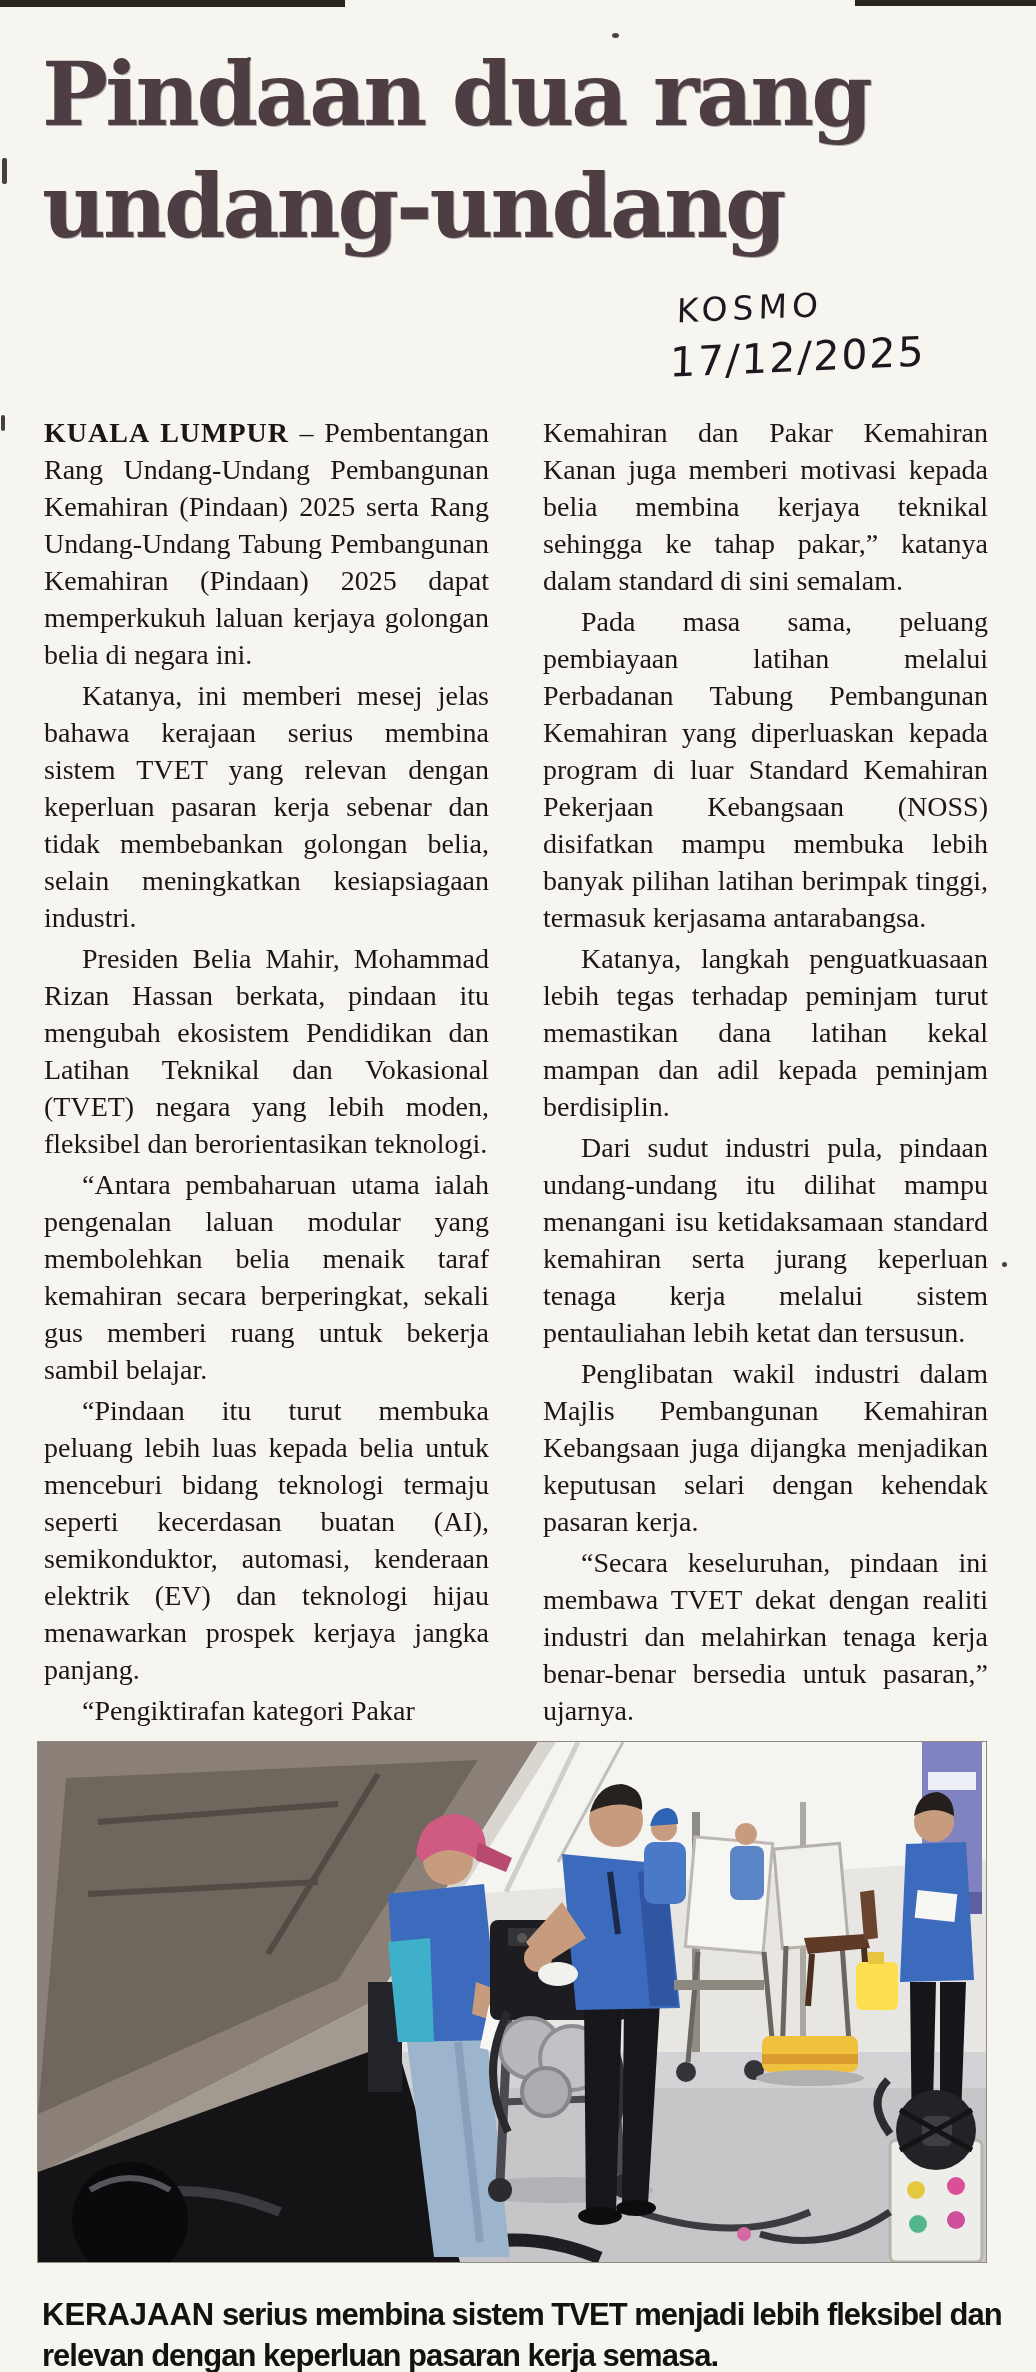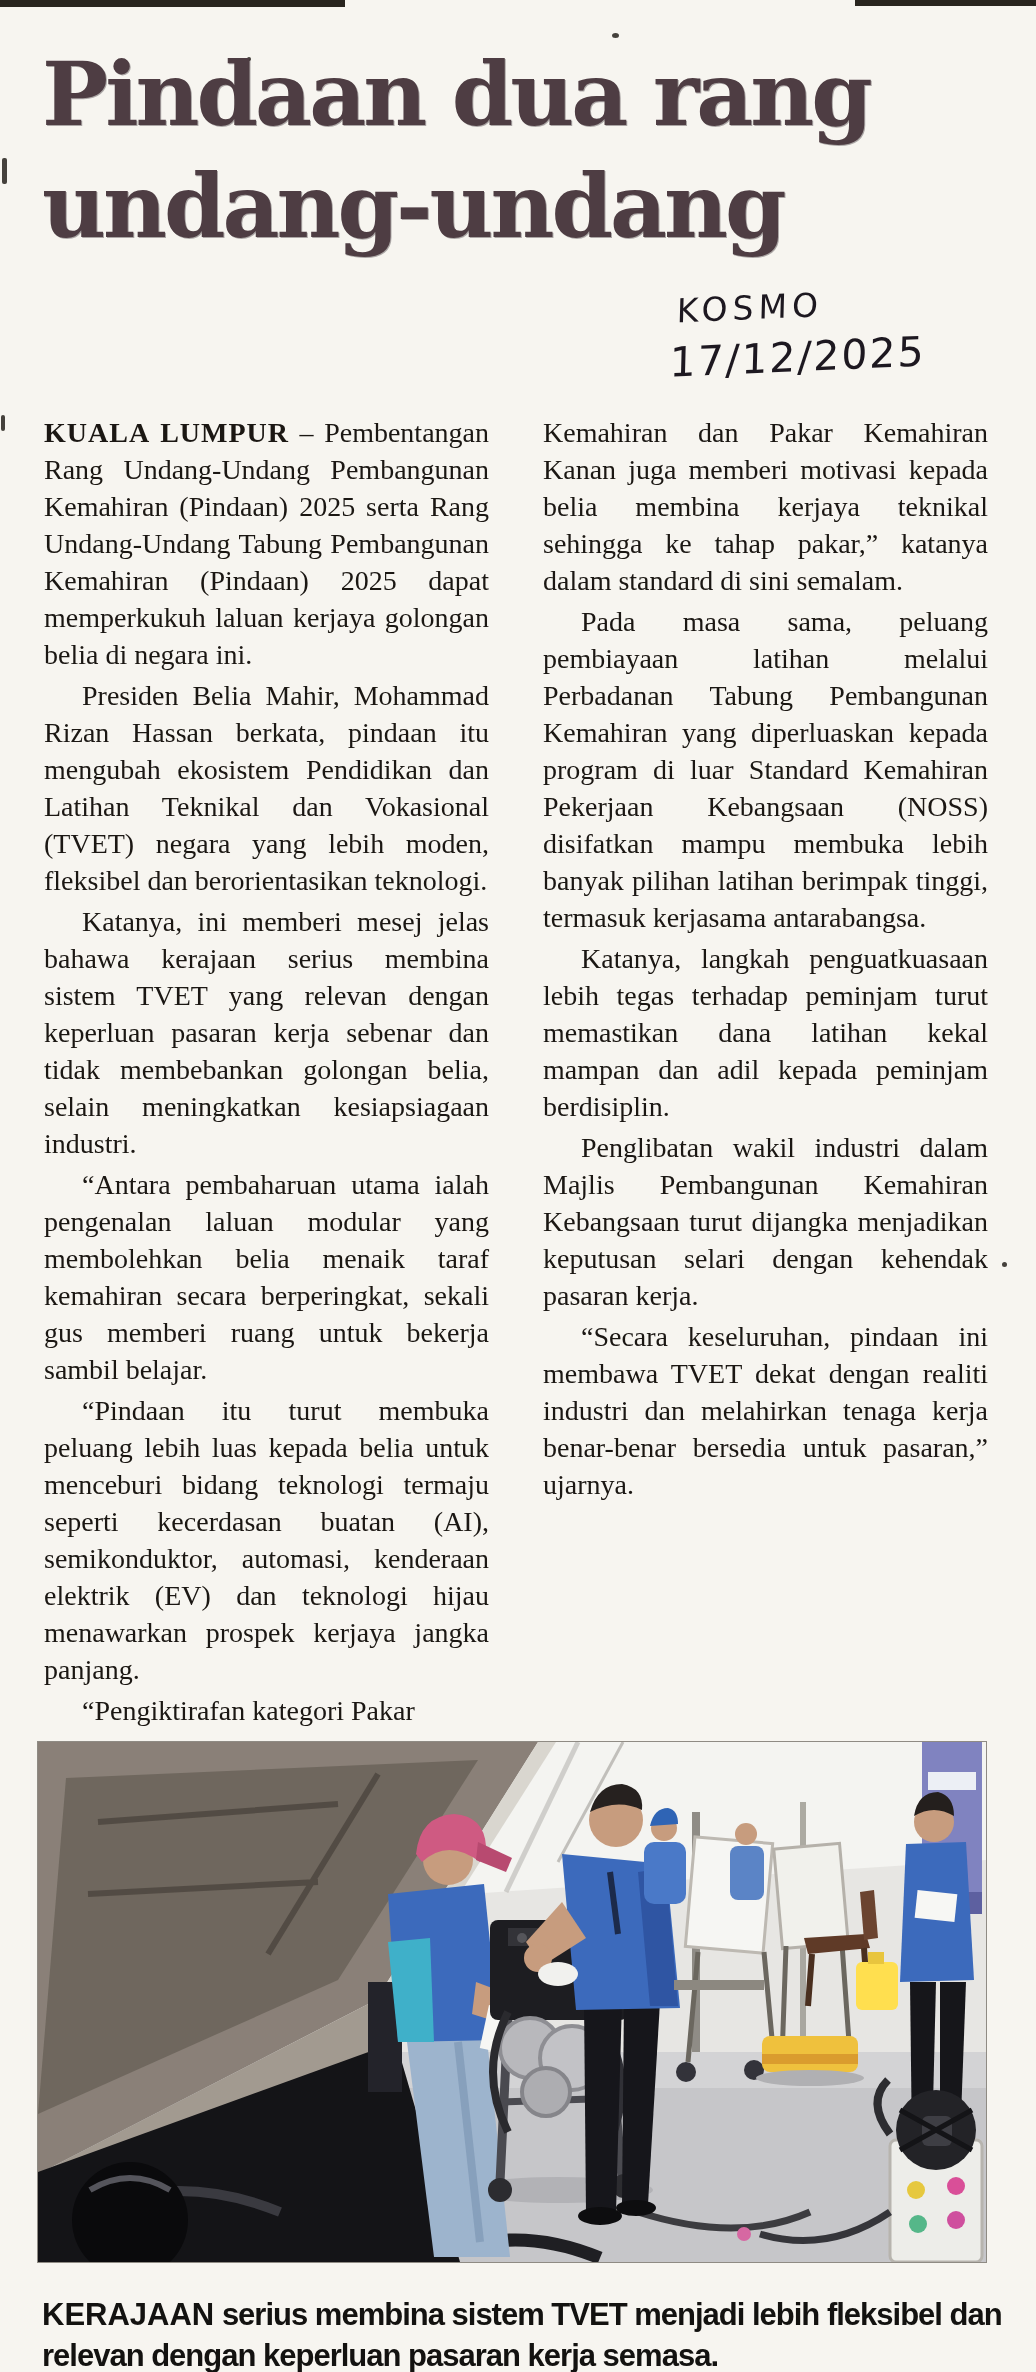--- a/index.html
+++ b/index.html
@@ -77,31 +77,32 @@
   </h1>
 
   <div class="handwriting">
     <span class="hw-pub">KOSMO</span>
     <span class="hw-date">17/12/2025</span>
   </div>
 
   <div class="columns">
     <div class="col">
       <p><strong class="dateline">KUALA LUMPUR</strong> <span>– Pembentangan Rang Undang-Undang Pembangunan Kemahiran (Pindaan) 2025 serta Rang Undang-Undang Tabung Pembangunan Kemahiran (Pindaan) 2025 dapat memperkukuh laluan kerjaya golongan belia di negara ini.</span></p>
+      <p class="indent">Katanya, ini memberi mesej jelas bahawa kerajaan serius membina sistem TVET yang relevan dengan keperluan pasaran kerja sebenar dan tidak membebankan golongan belia, selain meningkatkan kesiapsiagaan industri.</p>
       <p class="indent">Presiden Belia Mahir, Mohammad Rizan Hassan berkata, pindaan itu mengubah ekosistem Pendidikan dan Latihan Teknikal dan Vokasional (TVET) negara yang lebih moden, fleksibel dan berorientasikan teknologi.</p>
-      <p class="indent">Katanya, ini memberi mesej jelas bahawa kerajaan serius membina sistem TVET yang relevan dengan keperluan pasaran kerja sebenar dan tidak membebankan golongan belia, selain meningkatkan kesiapsiagaan industri.</p>
       <p class="indent">“Antara pembaharuan utama ialah pengenalan laluan modular yang membolehkan belia menaik taraf kemahiran secara berperingkat, sekali gus memberi ruang untuk bekerja sambil belajar.</p>
       <p class="indent">“Pindaan itu turut membuka peluang lebih luas kepada belia untuk menceburi bidang teknologi termaju seperti kecerdasan buatan (AI), semikonduktor, automasi, kenderaan elektrik (EV) dan teknologi hijau menawarkan prospek kerjaya jangka panjang.</p>
       <p class="indent">“Pengiktirafan kategori Pakar</p>
     </div>
     <div class="col">
       <p>Kemahiran dan Pakar Kemahiran Kanan juga memberi motivasi kepada belia membina kerjaya teknikal sehingga ke tahap pakar,” katanya dalam standard di sini semalam.</p>
       <p class="indent">Pada masa sama, peluang pembiayaan latihan melalui Perbadanan Tabung Pembangunan Kemahiran yang diperluaskan kepada program di luar Standard Kemahiran Pekerjaan Kebangsaan (NOSS) disifatkan mampu membuka lebih banyak pilihan latihan berimpak tinggi, termasuk kerjasama antarabangsa.</p>
       <p class="indent">Katanya, langkah penguatkuasaan lebih tegas terhadap peminjam turut memastikan dana latihan kekal mampan dan adil kepada peminjam berdisiplin.</p>
-      <p class="indent">Penglibatan wakil industri dalam Majlis Pembangunan Kemahiran Kebangsaan turut dijangka menjadikan keputusan selari dengan kehendak pasaran kerja.</p>
+      <p class="indent">Dari sudut industri pula, pindaan undang-undang itu dilihat mampu menangani isu ketidaksamaan standard kemahiran serta jurang keperluan tenaga kerja melalui sistem pentauliahan lebih ketat dan tersusun.</p>
+      <p class="indent">Penglibatan wakil industri dalam Majlis Pembangunan Kemahiran Kebangsaan juga dijangka menjadikan keputusan selari dengan kehendak pasaran kerja.</p>
       <p class="indent">“Secara keseluruhan, pindaan ini membawa TVET dekat dengan realiti industri dan melahirkan tenaga kerja benar-benar bersedia untuk pasaran,” ujarnya.</p>
     </div>
   </div>
 
   <figure class="photo">
     <svg viewBox="0 0 948 520" preserveAspectRatio="none" role="img">
 
       <g>
         <rect x="0" y="0" width="948" height="520" style="fill:var(--photo-wall,#e7e6e3)"></rect>
         <polygon points="300,0 948,0 948,118 430,152" fill="#f4f4f1"></polygon>

